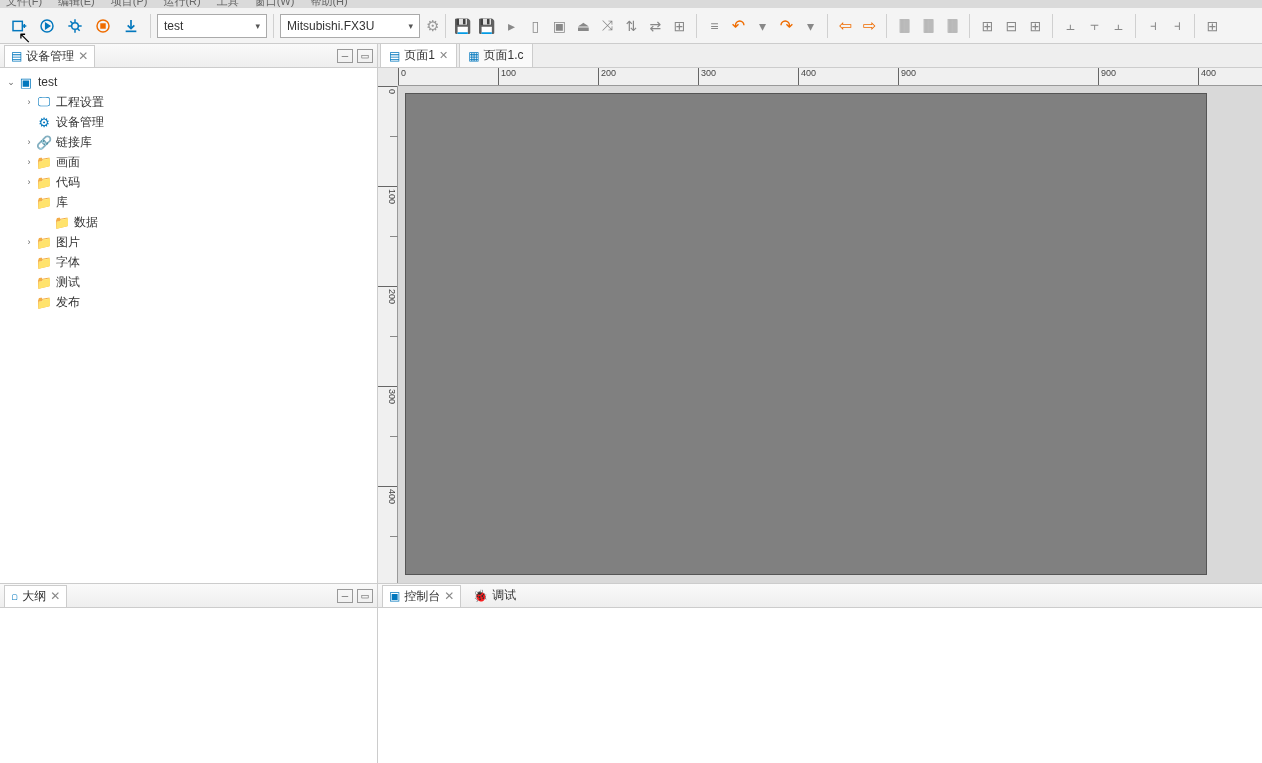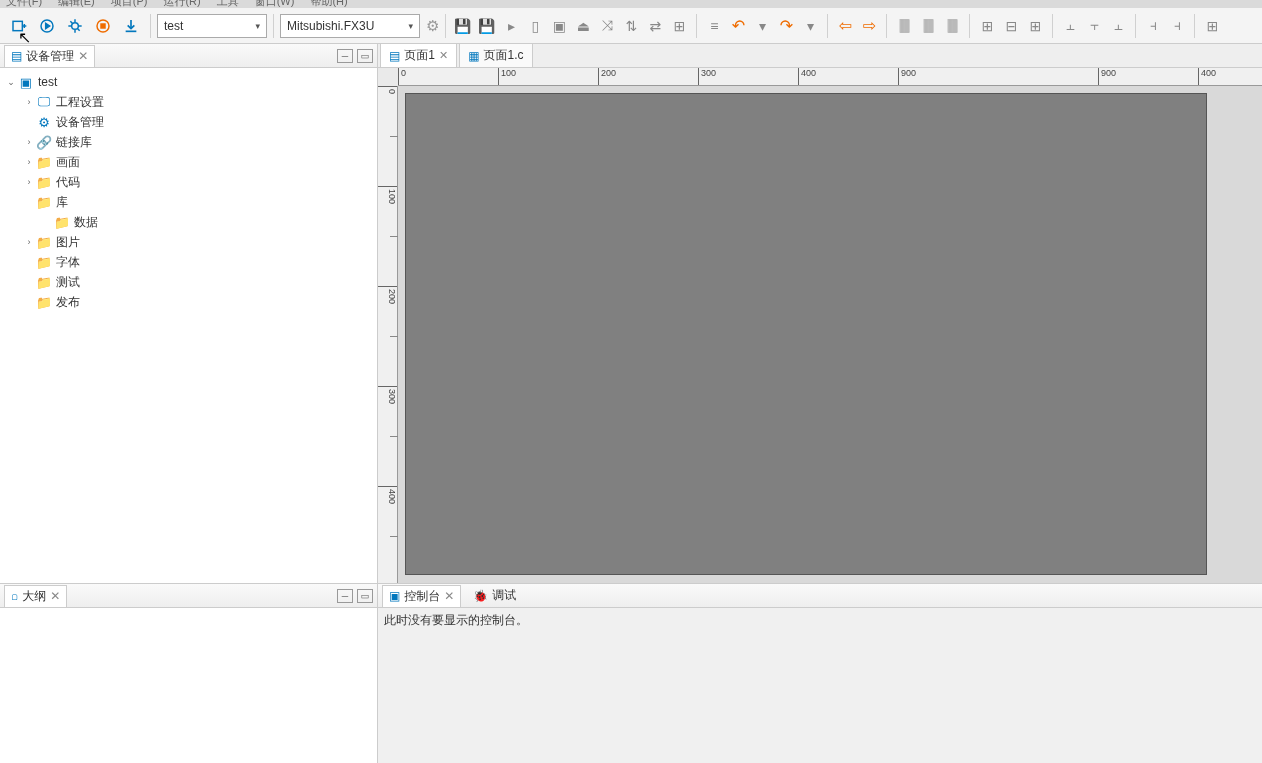--- a/index.html
+++ b/index.html
@@ -289,18 +289,15 @@
           <span style="color:#0277bd">▣</span>
           <span>控制台</span>
           <span class="close" style="color:#888">✕</span>
         </div>
         <div style="padding:3px 8px;display:flex;align-items:center;gap:4px;cursor:pointer">
           <span style="color:#888">🐞</span>
           <span>调试</span>
         </div>
         <div class="spacer"></div>
       </div>
-      <div class="console-body">
-        <span>此时没有要显示的控制台。</span>
-      </div>
     </div>
   </div>
 </div>
 
 </body></html>

